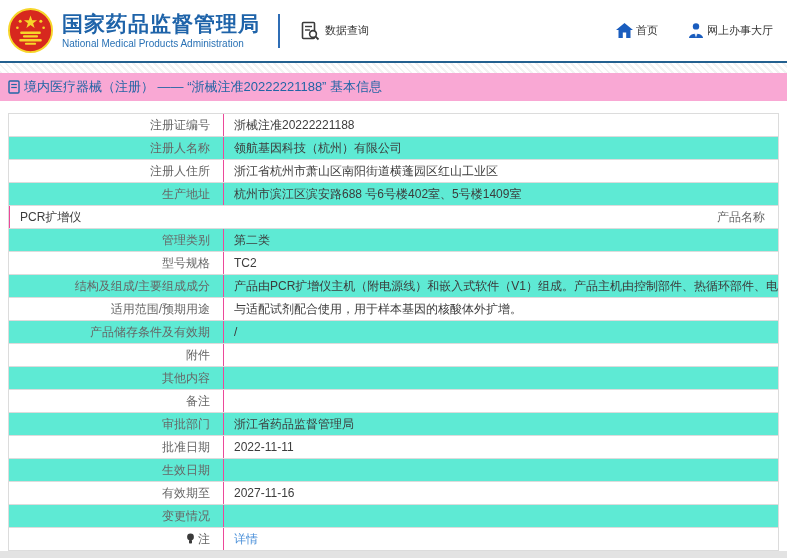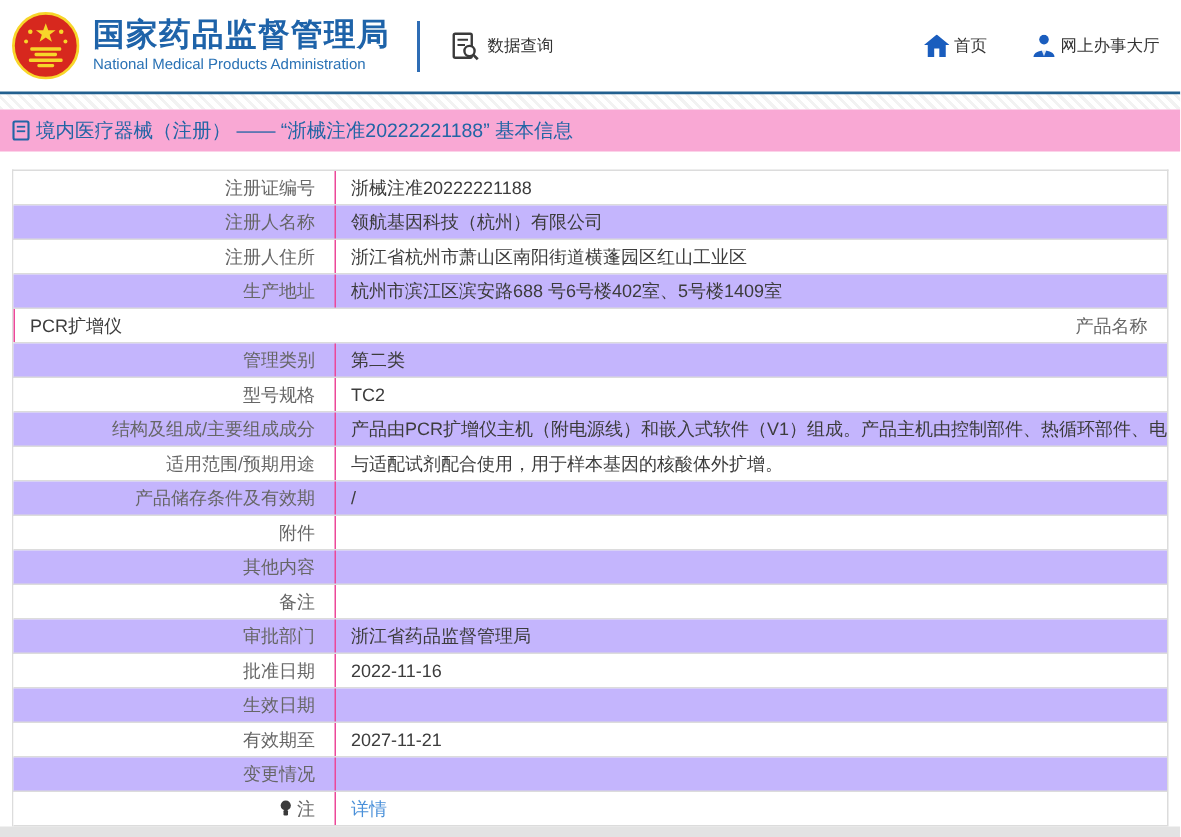--- a/index.html
+++ b/index.html
@@ -27,21 +27,21 @@
   .hatch-strip { height: 10px; background: repeating-linear-gradient(45deg, #f2f2f2 0 2px, #ffffff 2px 5px); }
 
   
   .breadcrumb-bar { height: 28px; background: #f9a8d4; display: flex; align-items: center; padding: 0 8px; gap: 4px; }
   .breadcrumb-text { font-size: 13px; color: #2265a5; }
 
   
   main { padding: 12px 8px 0 8px; }
   .info-table { border: 1px solid #dcdcdc; border-bottom: none; }
   .row { display: flex; align-items: stretch; border-bottom: 1px solid #dcdcdc; background: #fff; }
-  .row.alt { background: #c4b5fd; justify-content: center; }
+  .row.alt { background: #5eead4; justify-content: center; }
   .cell { display: flex; align-items: center; min-height: 22px; font-size: 12px; }
   .cell.label { width: 214px; flex: 0 0 auto; justify-content: flex-end; padding-right: 13px; color: #666; gap: 3px; }
   .cell.value { flex: 1 1 auto; border-left: 1px solid #ec4899; padding-left: 10px; color: #3c3c3c; white-space: nowrap; overflow: hidden; }
   .cell.value a.details-link { color: #4a90d9; text-decoration: none; cursor: pointer; }
   .bulb { display: inline-flex; align-items: center; }
 
   .footer-strip { margin-top: auto; height: 7px; background: #e3e3e3; }
 </style>
 </head>
 <body>
@@ -224,37 +224,37 @@
           </div>
           <div class="cell value">
             <span>浙江省药品监督管理局</span>
           </div>
         </div>
         <div class="row">
           <div class="cell label">
             <span>批准日期</span>
           </div>
           <div class="cell value">
-            <span>2022-11-16</span>
+            <span>2022-11-11</span>
           </div>
         </div>
         <div class="row alt">
           <div class="cell label">
             <span>生效日期</span>
           </div>
           <div class="cell value">
             <span></span>
           </div>
         </div>
         <div class="row">
           <div class="cell label">
             <span>有效期至</span>
           </div>
           <div class="cell value">
-            <span>2027-11-21</span>
+            <span>2027-11-16</span>
           </div>
         </div>
         <div class="row alt">
           <div class="cell label">
             <span>变更情况</span>
           </div>
           <div class="cell value">
             <span></span>
           </div>
         </div>

